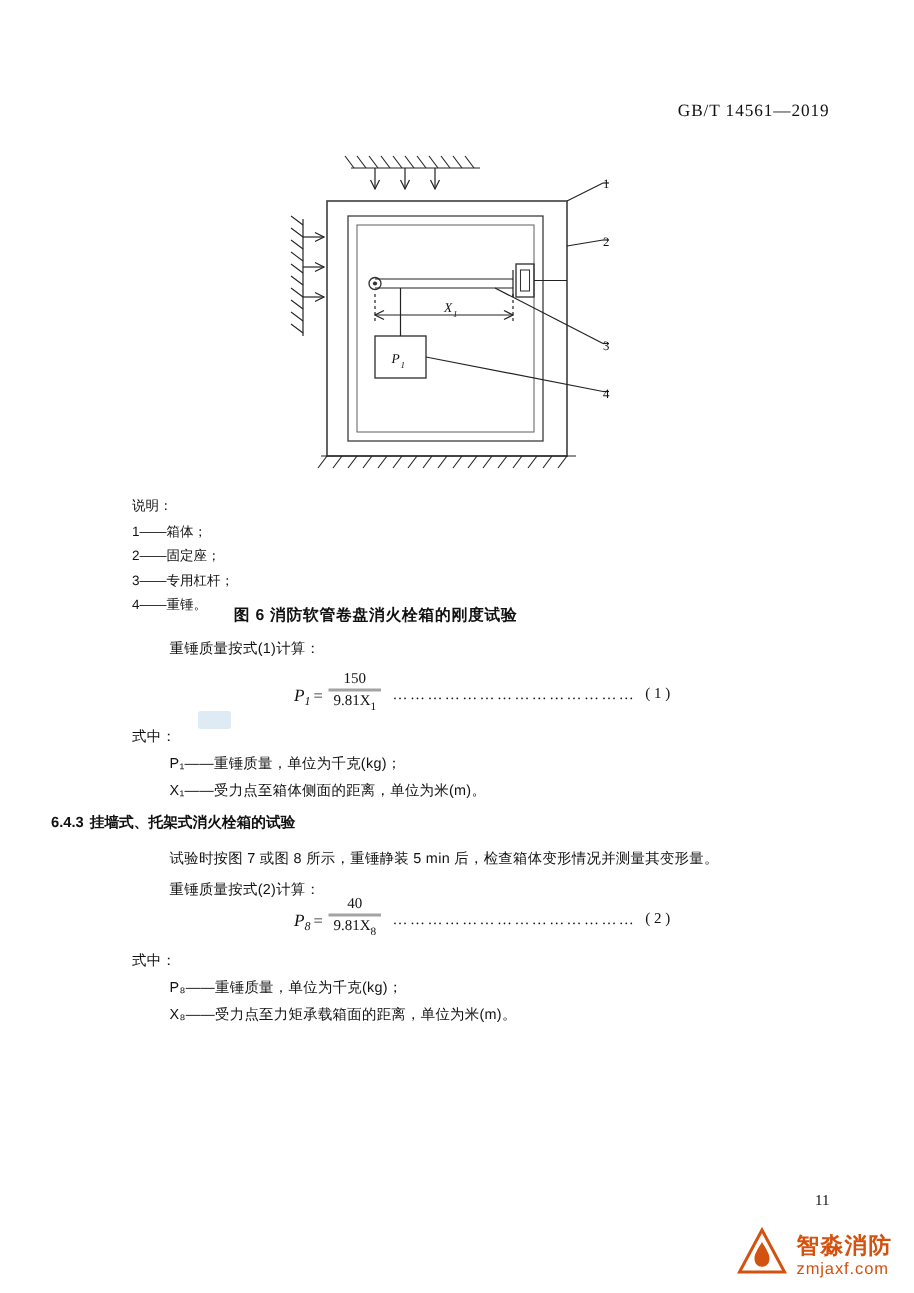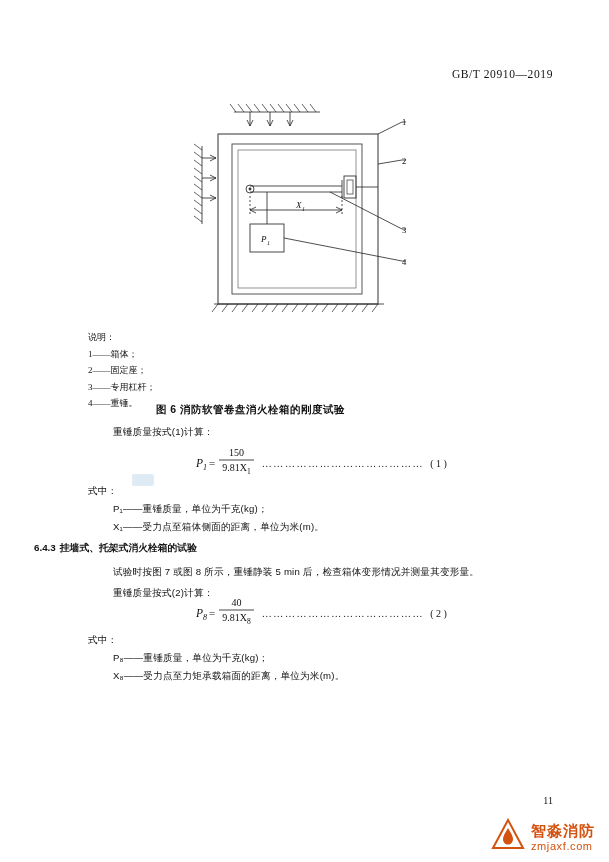--- a/index.html
+++ b/index.html
@@ -56,21 +56,21 @@
   .c1 { top: 21px; left: 6px; }
   .c2 { top: 60px; left: 6px; }
   .c3 { top: 129px; left: 6px; }
   .c4 { top: 161px; left: 6px; }
 
   
   .legend {
     position: absolute;
     top: 329px;
     left: 88px;
-    font-family: Liberation Serif, serif;
+    font-family: Liberation Sans, sans-serif;
     font-size: 9px;
     line-height: 16.5px;
     color: #111;
   }
   .legend div { white-space: nowrap; }
 
   .fig-caption {
     position: absolute;
     top: 403px;
     left: 0;
@@ -218,21 +218,21 @@
     background: #d8e6f2;
     opacity: 0.85;
     border-radius: 2px;
   }
 </style>
 </head>
 <body>
 
 <div class="page">
 
-  <div class="header-std">GB/T 20910—2019</div>
+  <div class="header-std">GB/T 14561—2019</div>
 
   <div class="figure-wrap">
     <svg class="fig-svg" width="280" height="228" viewBox="0 0 280 228" xmlns="http://www.w3.org/2000/svg">
       <g stroke="#222" stroke-width="0.8" fill="none">
 
         <line x1="64" y1="16" x2="150" y2="16"></line>
         <g stroke-width="0.7">
           <line x1="66" y1="16" x2="60" y2="8"></line>
           <line x1="74" y1="16" x2="68" y2="8"></line>
           <line x1="82" y1="16" x2="76" y2="8"></line>

